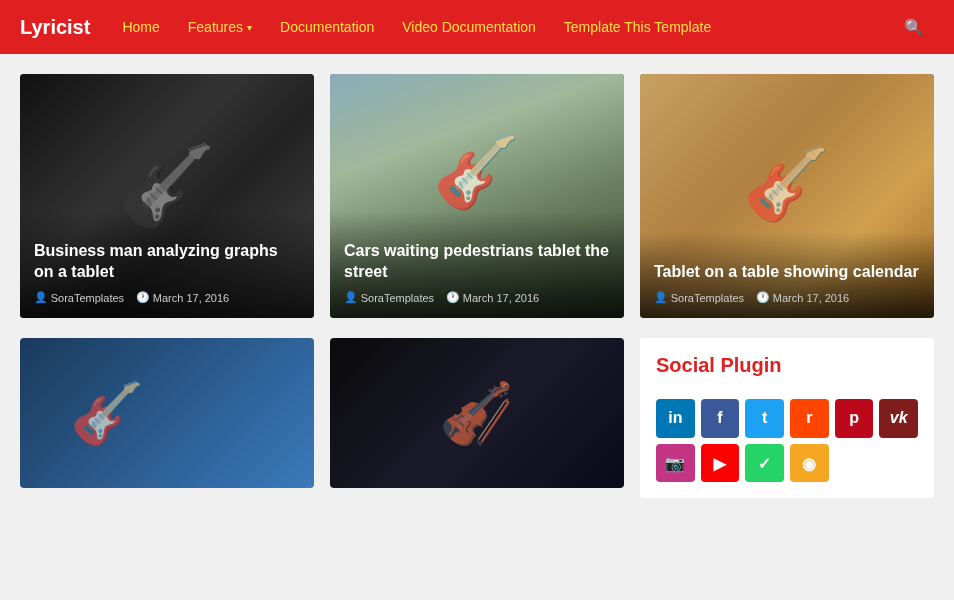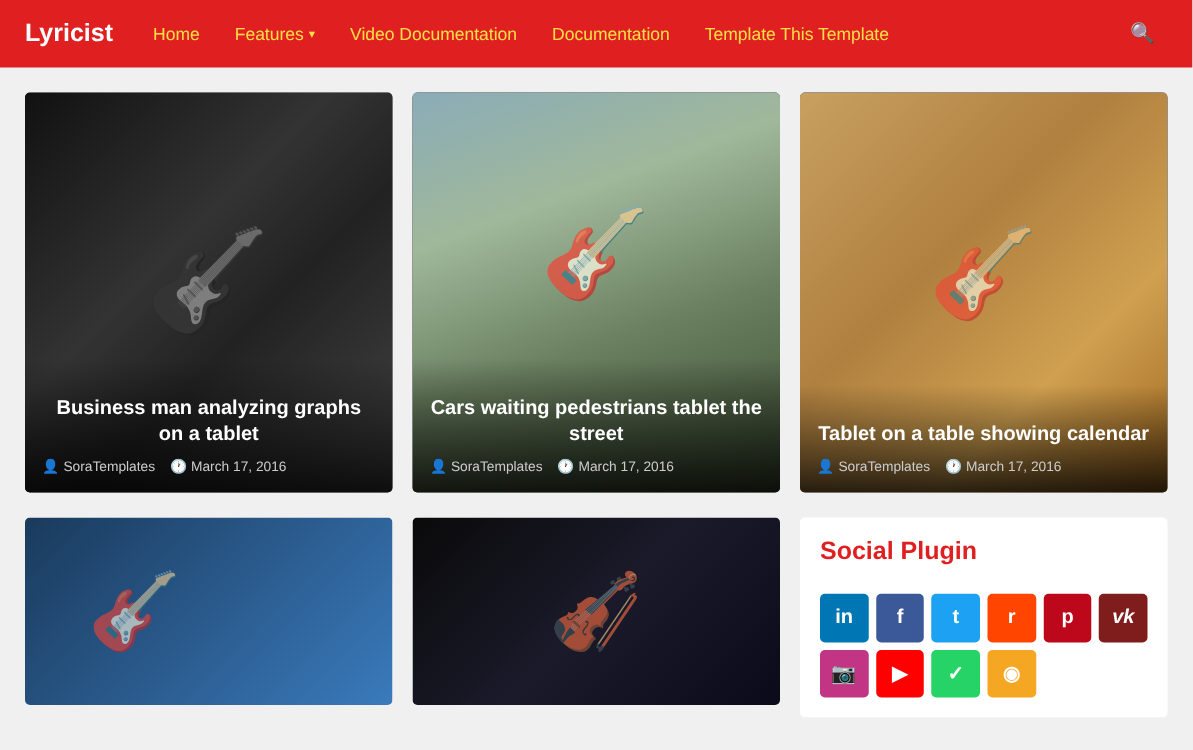--- a/index.html
+++ b/index.html
@@ -59,22 +59,21 @@
       grid-template-columns: 1fr 1fr 1fr;
       gap: 16px;
       margin-bottom: 20px;
     }
 
     .card {
       position: relative;
       border-radius: 4px;
       overflow: hidden;
       background: #333;
-      height: 320px;
-      text-align: center;
+      height: 244px;
     }
 
     
     .card-img-1 {
       background: linear-gradient(135deg, #111 0%, #333 40%, #222 60%, #444 100%);
       width: 100%;
       height: 100%;
       position: relative;
     }
     .card-img-1::after {
@@ -235,22 +234,22 @@
 <body>
 
 <nav>
   <span class="nav-brand">Lyricist</span>
   <div class="nav-links">
     <a class="nav-link">Home</a>
     <a class="nav-link">
       <span>Features</span>
       <span class="arrow">▾</span>
     </a>
+    <a class="nav-link">Documentation</a>
     <a class="nav-link">Video Documentation</a>
-    <a class="nav-link">Documentation</a>
     <a class="nav-link">Template This Template</a>
   </div>
   <button class="nav-search">🔍</button>
 </nav>
 
 <div class="main-content">
 
   <div class="top-cards">
 
     <div class="card">

